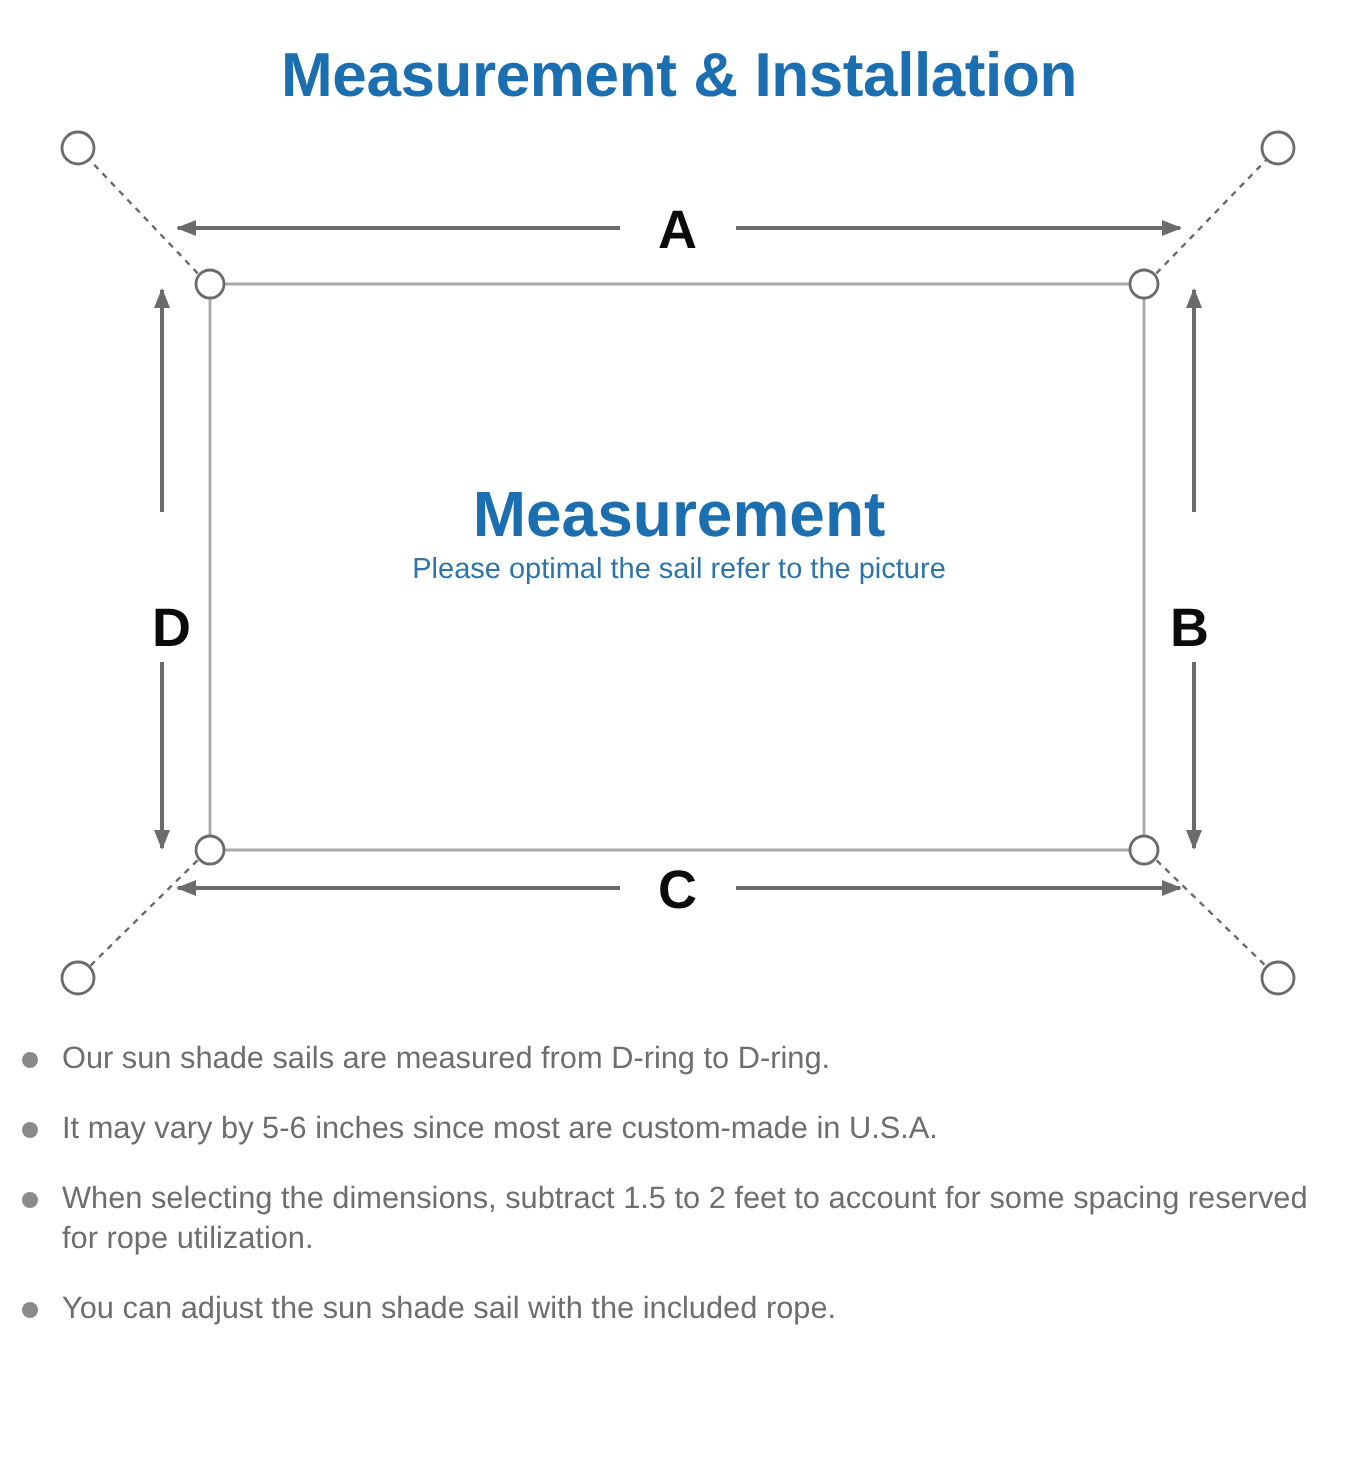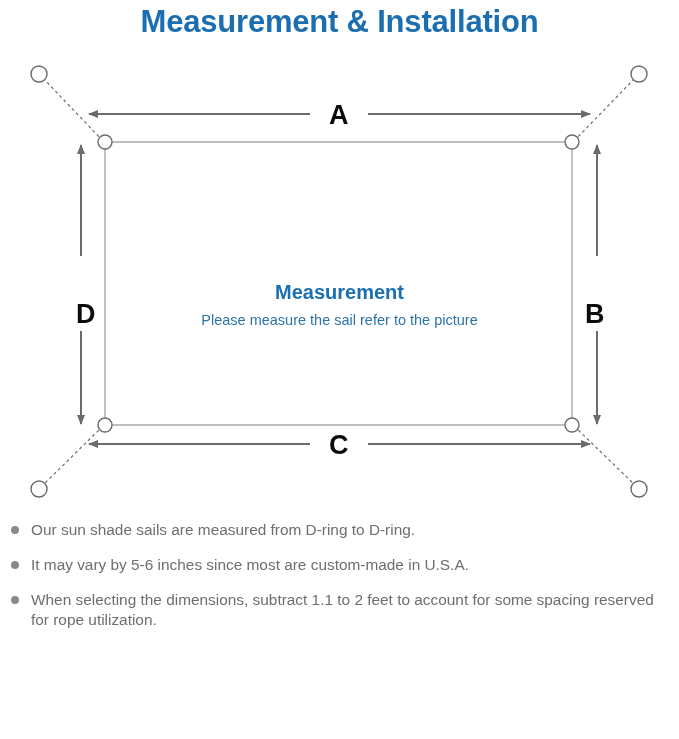--- a/index.html
+++ b/index.html
@@ -19,21 +19,21 @@
     position: absolute;
     left: 0;
     top: 0;
     width: 679px;
     text-align: center;
     font-size: 31px;
     font-weight: bold;
     color: #1b6fb0;
     letter-spacing: -0.2px;
     line-height: 36px;
-    padding-top: 4px;
+    padding-top: 20px;
     white-space: nowrap;
   }
 
   #diagram-area {
     position: absolute;
     left: 0;
     top: 44px;
     width: 679px;
     height: 470px;
   }
@@ -44,26 +44,25 @@
   
   #sail-caption {
     position: absolute;
     left: 0;
     top: 198px;
     width: 679px;
     text-align: center;
     pointer-events: none;
   }
   #sail-caption .cap-title {
-    font-size: 20px;
+    font-size: 32px;
     font-weight: bold;
     color: #1b6fb0;
     line-height: 30px;
     display: block;
-    margin-top: 35px;
   }
   #sail-caption .cap-sub {
     font-size: 14.5px;
     color: #2d74a9;
     line-height: 22px;
     display: block;
     margin-top: 2px;
   }
 
   
@@ -170,30 +169,34 @@
     </g>
   </svg>
 
   <span class="dim-label" id="dim-a">A</span>
   <span class="dim-label" id="dim-b">B</span>
   <span class="dim-label" id="dim-c">C</span>
   <span class="dim-label" id="dim-d">D</span>
 
   <div id="sail-caption">
     <span class="cap-title">Measurement</span>
-    <span class="cap-sub">Please measure the sail refer to the picture</span>
+    <span class="cap-sub">Please optimal the sail refer to the picture</span>
   </div>
 </div>
 
 <ul id="notes">
   <li>
     <span class="dot"></span>
     <span class="txt">Our sun shade sails are measured from D-ring to D-ring.</span>
   </li>
   <li>
     <span class="dot"></span>
     <span class="txt">It may vary by 5-6 inches since most are custom-made in U.S.A.</span>
   </li>
   <li>
     <span class="dot"></span>
-    <span class="txt">When selecting the dimensions, subtract 1.1 to 2 feet to account for some spacing reserved for rope utilization.</span>
+    <span class="txt">When selecting the dimensions, subtract 1.5 to 2 feet to account for some spacing reserved for rope utilization.</span>
+  </li>
+  <li>
+    <span class="dot"></span>
+    <span class="txt">You can adjust the sun shade sail with the included rope.</span>
   </li>
 </ul>
 
 </body></html>

